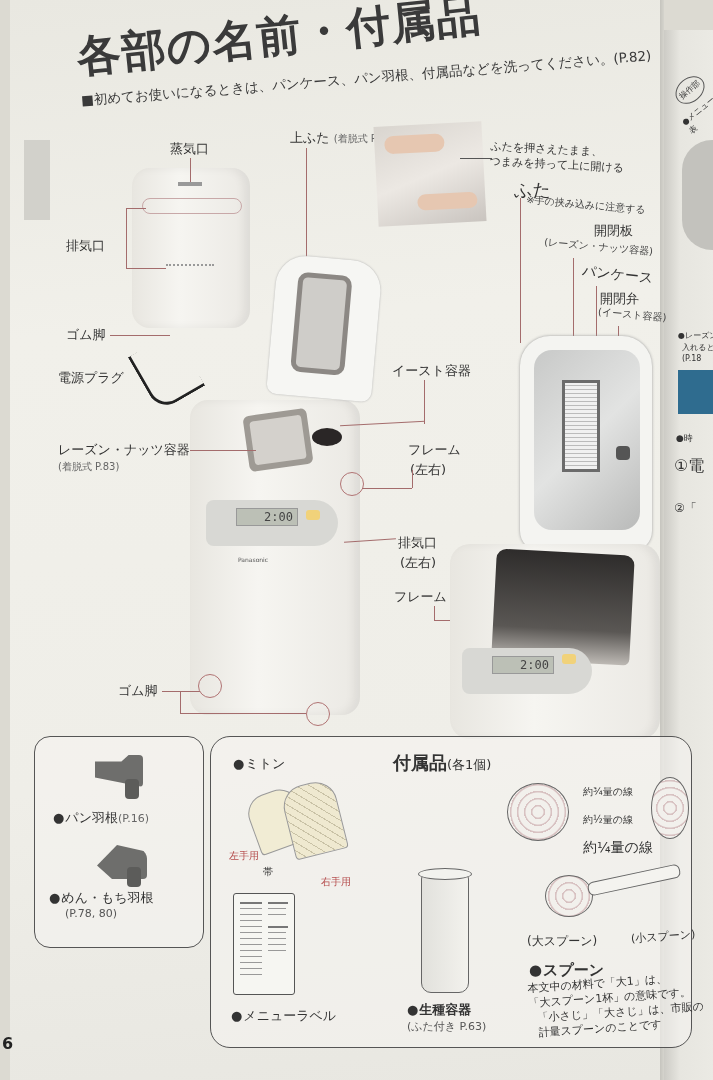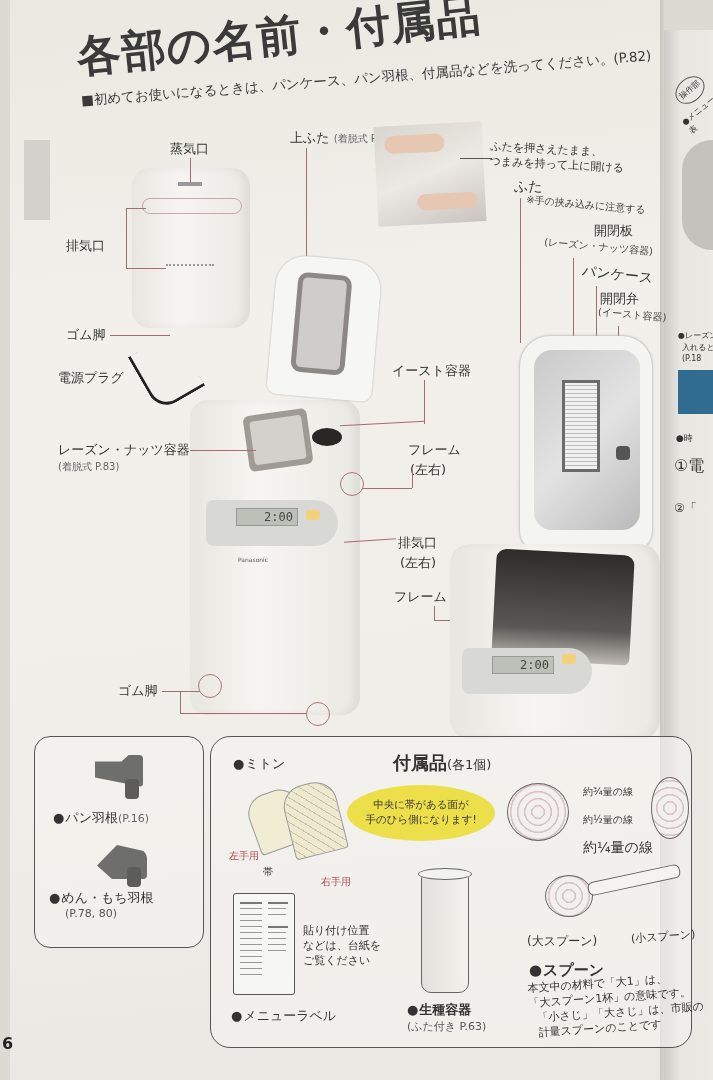--- a/index.html
+++ b/index.html
@@ -121,21 +121,21 @@
   <div class="line" style="left:424px;top:606px;width:1px;height:14px;"></div>
   <div class="line" style="left:424px;top:620px;width:36px;height:1px;"></div>
 
   <div class="lbl" style="left:108px;top:682px;">ゴム脚</div>
   <div class="line" style="left:152px;top:691px;width:38px;height:1px;"></div>
   <div class="line" style="left:170px;top:691px;width:1px;height:22px;"></div>
   <div class="line" style="left:170px;top:713px;width:126px;height:1px;"></div>
   <div class="circle-mark" style="left:188px;top:674px;width:22px;height:22px;"></div>
   <div class="circle-mark" style="left:296px;top:702px;width:22px;height:22px;"></div>
 
-  <div class="lbl" style="left:504px;top:178px;font-size:14px;">ふた</div>
+  <div class="lbl" style="left:504px;top:178px;font-size:18px;">ふた</div>
   <div class="lbl lbl-sm" style="left:516px;top:198px;color:#444;transform:rotate(5deg);">※手の挟み込みに注意する</div>
   <div class="line" style="left:510px;top:198px;width:1px;height:145px;"></div>
   <div class="lbl" style="left:536px;top:222px;padding-left:48px;">開閉板</div>
   <div class="lbl lbl-sm" style="left:534px;top:240px;color:#444;transform:rotate(5deg);">(レーズン・ナッツ容器)</div>
   <div class="line" style="left:563px;top:258px;width:1px;height:110px;"></div>
   <div class="lbl" style="left:572px;top:266px;font-size:14px;transform:rotate(6deg);">パンケース</div>
   <div class="line" style="left:586px;top:286px;width:1px;height:276px;"></div>
   <div class="lbl" style="left:590px;top:290px;">開閉弁</div>
   <div class="lbl lbl-sm" style="left:588px;top:308px;color:#444;transform:rotate(5deg);">(イースト容器)</div>
   <div class="line" style="left:608px;top:326px;width:1px;height:100px;"></div>
@@ -167,24 +167,20 @@
 
   <div class="box" style="left:200px;top:736px;width:480px;height:310px;border-radius:20px;">
     <div class="abs" style="left:182px;top:14px;font-size:18px;font-weight:bold;color:#333;"><span>付属品</span><span style="font-size:13px;font-weight:normal;">(各1個)</span></div>
 
     <div class="lbl bullet" style="left:22px;top:18px;">ミトン</div>
     <div class="abs" style="left:40px;top:54px;width:50px;height:56px;background:#f1ecd4;border:1px solid #999;border-radius:20px 20px 4px 4px;transform:rotate(-20deg);"></div>
     <div class="abs" style="left:76px;top:46px;width:52px;height:70px;background:repeating-linear-gradient(45deg,#efe9d0 0 6px,#c9c2a6 6px 7px);border:1px solid #999;border-radius:22px 22px 4px 4px;transform:rotate(-14deg);"></div>
     <div class="lbl lbl-red" style="left:18px;top:112px;font-size:10px;text-align:center;">左手用</div>
     <div class="lbl" style="left:52px;top:128px;font-size:10px;">帯</div>
     <div class="lbl lbl-red" style="left:110px;top:138px;font-size:10px;">右手用</div>
-    <div class="bubble" style="left:136px;top:48px;width:148px;height:44px;">
-      <div>中央に帯がある面が</div>
-      <div>手のひら側になります!</div>
-    </div>
 
     <div class="menu-card" style="left:22px;top:156px;width:60px;height:100px;">
       <i style="left:6px;top:8px;width:22px;background:#777;height:2px;"></i>
         <i style="left:34px;top:8px;width:20px;background:#777;height:2px;"></i>
       <i style="left:6px;top:14px;width:22px;"></i>
         <i style="left:6px;top:20px;width:22px;"></i>
         <i style="left:6px;top:26px;width:22px;"></i>
         <i style="left:6px;top:32px;width:22px;"></i>
         <i style="left:6px;top:38px;width:22px;"></i>
         <i style="left:6px;top:44px;width:22px;"></i>
@@ -195,25 +191,20 @@
         <i style="left:6px;top:74px;width:22px;"></i>
         <i style="left:6px;top:80px;width:22px;"></i>
       <i style="left:34px;top:14px;width:18px;"></i>
         <i style="left:34px;top:20px;width:18px;"></i>
         <i style="left:34px;top:32px;width:20px;background:#777;height:2px;"></i>
         <i style="left:34px;top:38px;width:18px;"></i>
         <i style="left:34px;top:44px;width:18px;"></i>
         <i style="left:34px;top:50px;width:18px;"></i>
         <i style="left:34px;top:56px;width:18px;"></i>
     </div>
-    <div class="lbl note" style="left:92px;top:186px;">
-      <div>貼り付け位置</div>
-      <div>などは、台紙を</div>
-      <div>ご覧ください</div>
-    </div>
     <div class="lbl bullet" style="left:20px;top:270px;">メニューラベル</div>
 
     <div class="cup" style="left:210px;top:136px;width:46px;height:118px;">
       <div class="abs" style="left:-4px;top:-6px;width:52px;height:10px;border:1.5px solid #666;border-radius:50%;background:#f2f2ee;"></div>
     </div>
     <div class="lbl bullet" style="left:196px;top:264px;font-weight:bold;">生種容器</div>
     <div class="lbl" style="left:196px;top:282px;font-size:11px;color:#555;">(ふた付き P.63)</div>
 
     <div class="spoon-bowl" style="left:296px;top:46px;width:60px;height:56px;"></div>
     <div class="spoon-bowl" style="left:440px;top:40px;width:36px;height:60px;"></div>

